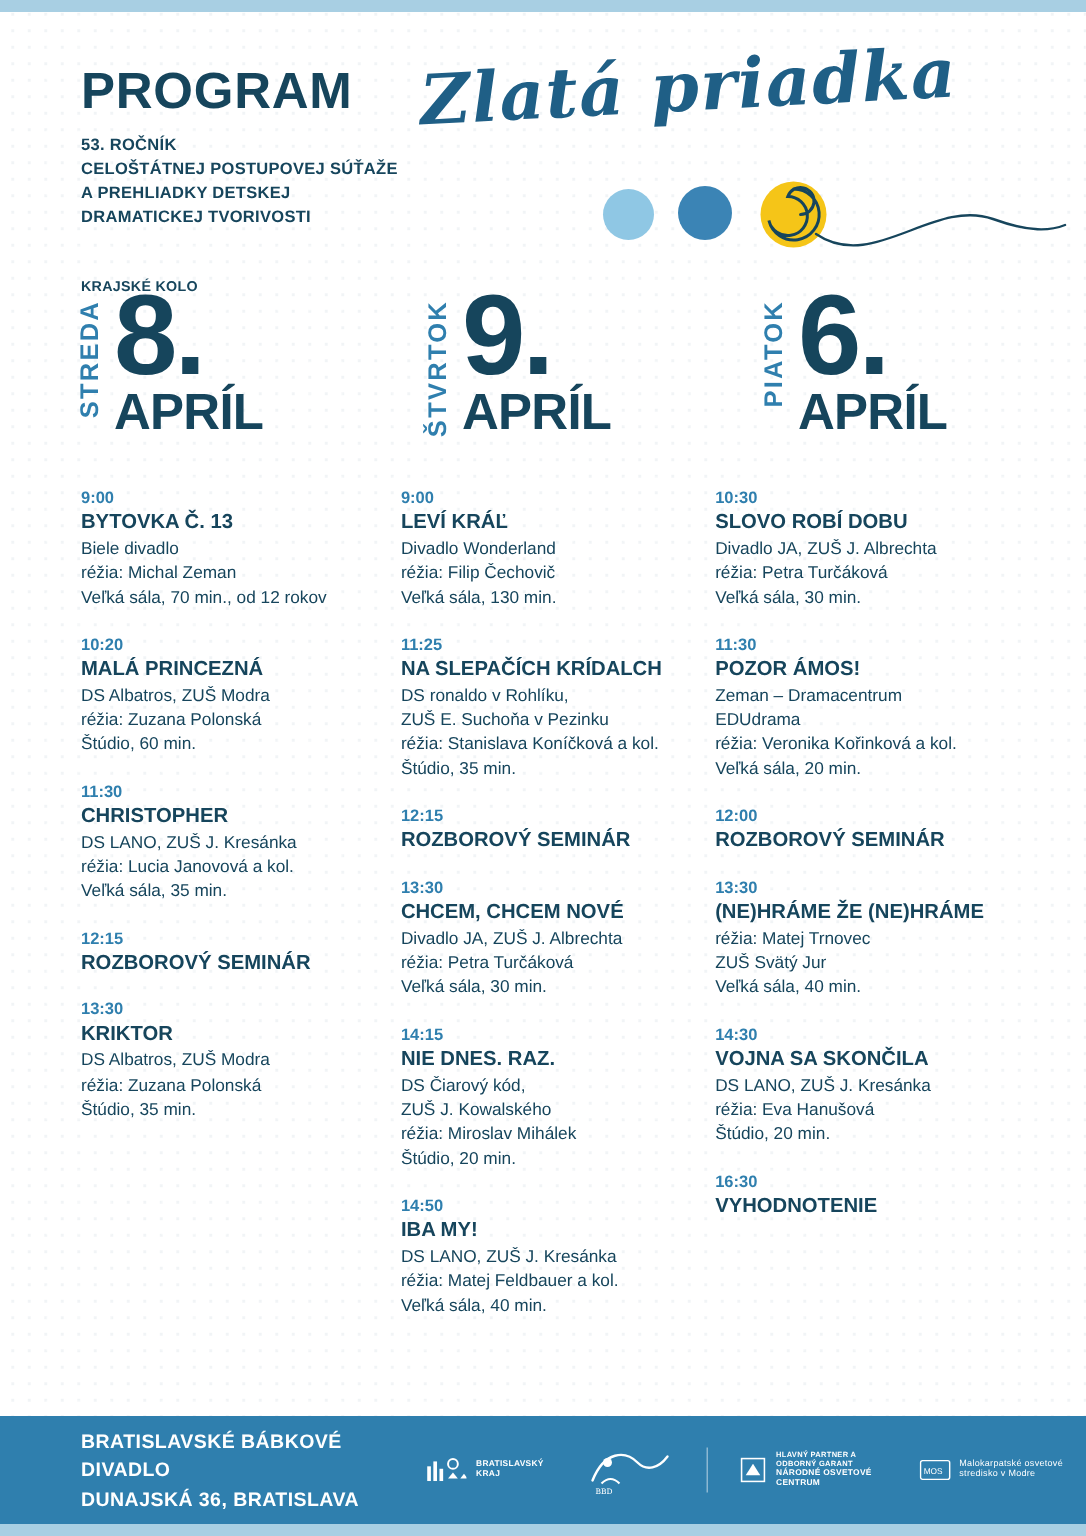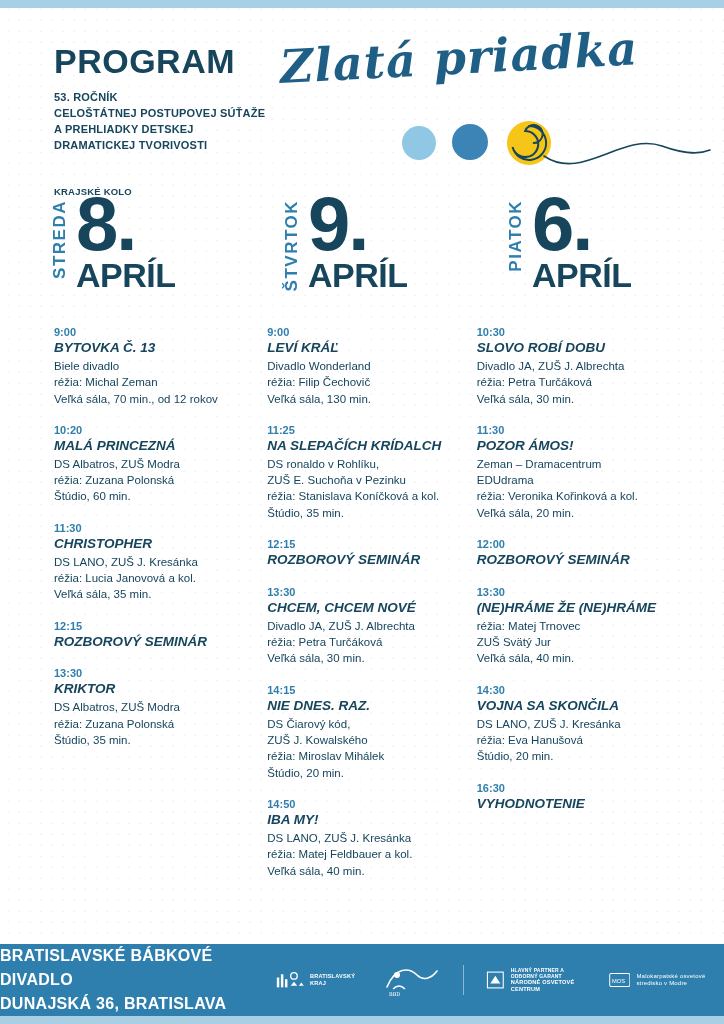--- a/index.html
+++ b/index.html
@@ -154,41 +154,41 @@
     color: #2f7fae;
     margin-bottom: 2px;
   }
   .ename {
     font-size: 13.5px;
     font-weight: bold;
     color: #16455c;
     line-height: 1.25;
     margin-bottom: 1px;
     text-transform: uppercase;
-    font-style: italic;
   }
   .eline {
     font-size: 11.5px;
     color: #16455c;
     line-height: 1.42;
   }
 
   
   .footer {
     position: absolute;
     left: 0; bottom: 8px;
     width: 100%;
     height: 72px;
     background: #2f7fae;
     color: #ffffff;
     display: flex;
     align-items: center;
   }
   .footer-left {
-    font-size: 16px;
+    margin-left: 54px;
+    font-size: 13px;
     font-weight: bold;
     line-height: 1.5;
     letter-spacing: 0.3px;
     text-transform: uppercase;
   }
   .logos {
     display: flex;
     align-items: center;
     gap: 22px;
     margin-left: 38px;

